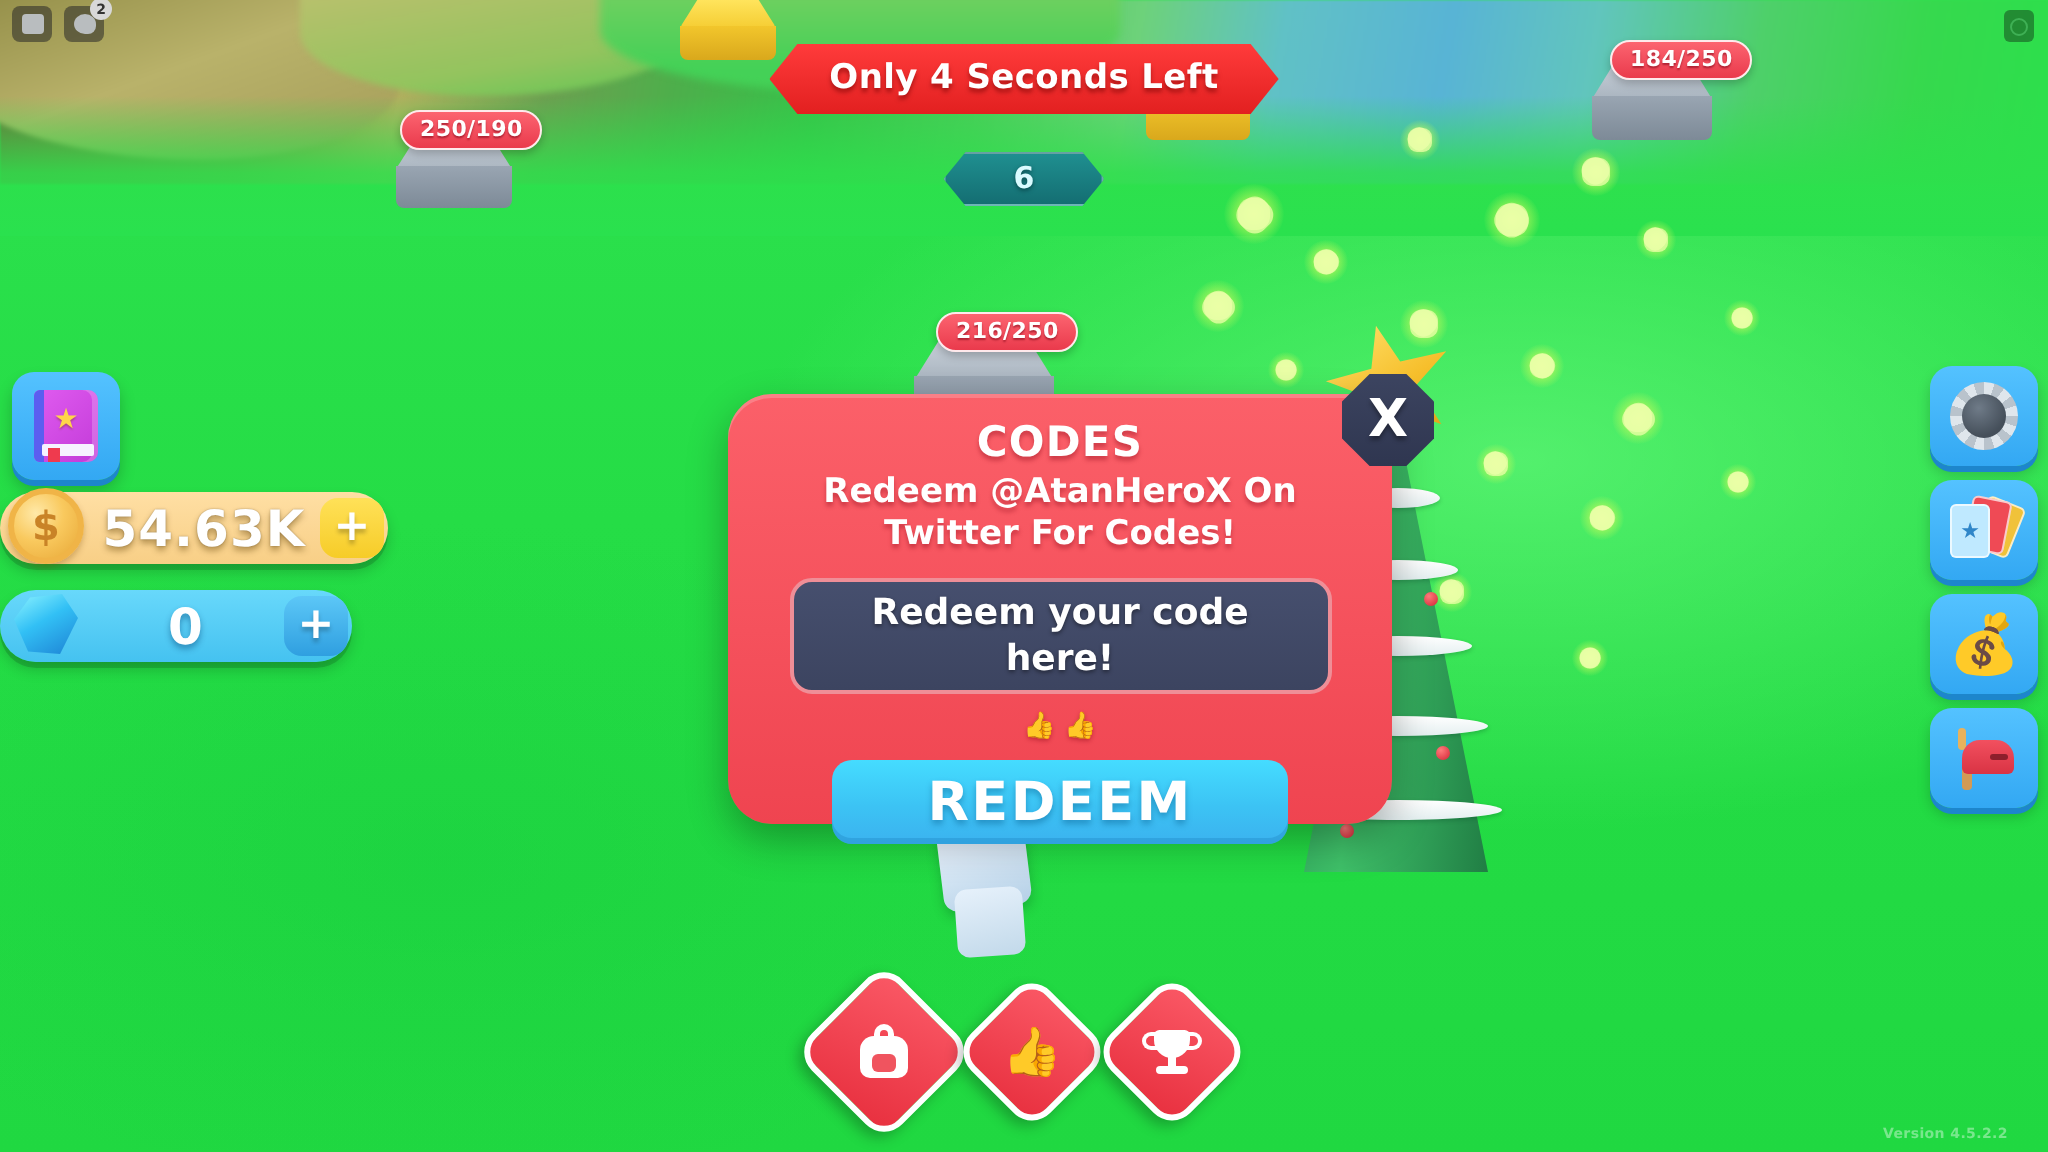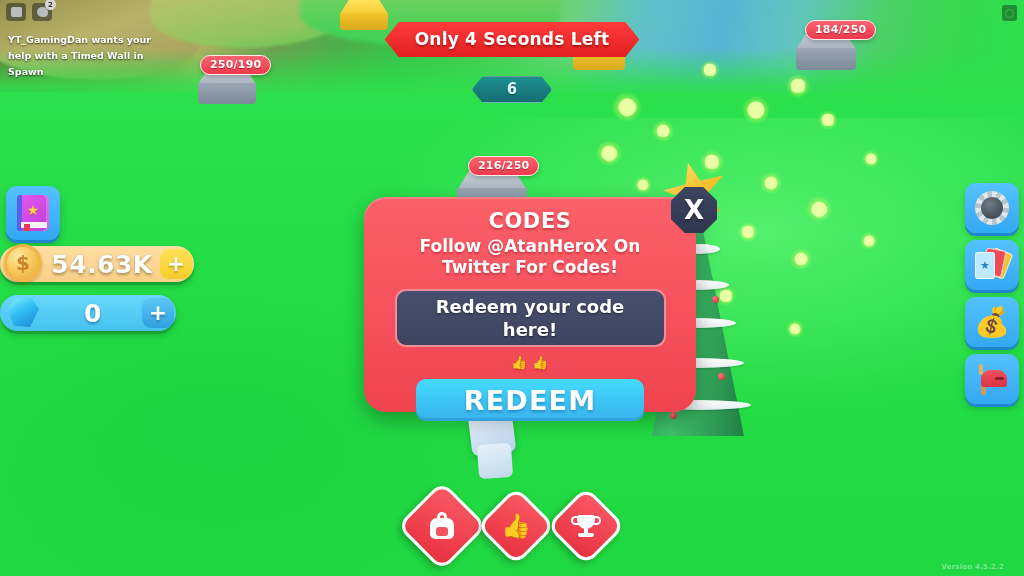--- a/index.html
+++ b/index.html
@@ -494,21 +494,20 @@
     </div>
     <div class="rbx-icon">
       <div class="gl round"></div>
       <div class="rbx-badge">2</div>
     </div>
   </div>
   <div class="rbx-topright">
     <div class="dot"></div>
   </div>
 
-  <div class="notif">YT_GamingDan wants your help with a Timed Wall in Spawn</div>
 
   <div class="quest-btn">
     <div class="book">
       <div class="spine"></div>
       <div class="star">★</div>
       <div class="page"></div>
       <div class="mark"></div>
     </div>
   </div>
 
@@ -570,21 +569,21 @@
         <div class="cup"></div>
           <div class="stem"></div>
           <div class="base"></div>
       </div>
     </div>
   </div>
 
   <div class="codes-dialog">
     <div class="codes-title">CODES</div>
     <div class="codes-sub">
-      <div>Follow @AtanHeroX On</div>
+      <div>Redeem @AtanHeroX On</div>
       <div>Twitter For Codes!</div>
     </div>
 
     <div class="code-input">Redeem your code here!</div>
 
     <div class="codes-hint">
       <span class="tb">👍</span>
       <span class="tb">👍</span>
     </div>
 

